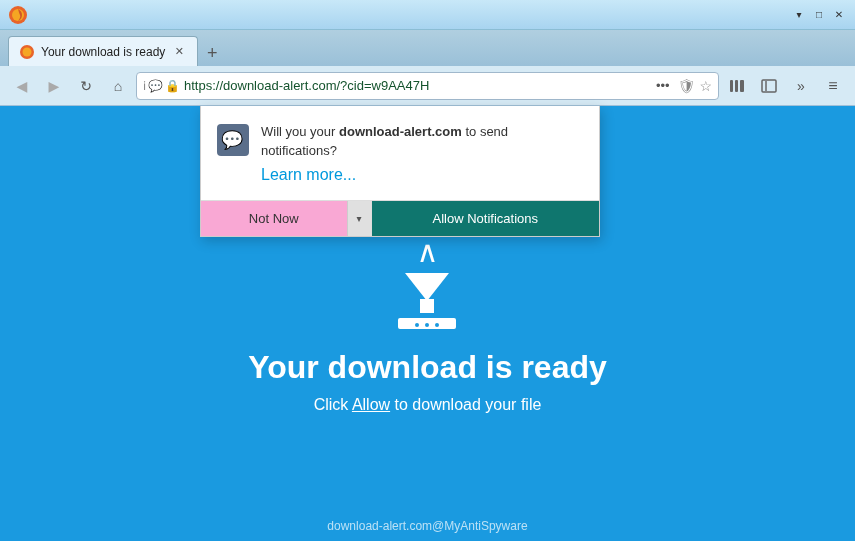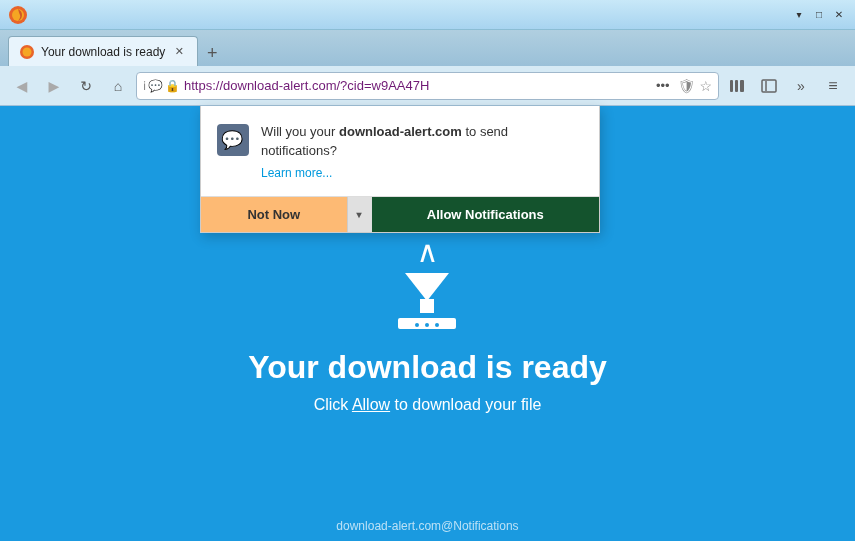--- a/index.html
+++ b/index.html
@@ -150,21 +150,21 @@
     .address-bar-icons {
       display: flex;
       align-items: center;
       gap: 2px;
       color: #888;
       font-size: 12px;
     }
     .address-text {
       flex: 1;
       font-size: 13px;
-      color: #701a75;
+      color: #14532d;
       overflow: hidden;
       white-space: nowrap;
     }
     .address-extra-icons {
       display: flex;
       align-items: center;
       gap: 4px;
       color: #888;
     }
     .dots-btn {
@@ -279,67 +279,66 @@
     }
     .popup-text {
       flex: 1;
     }
     .popup-question {
       font-size: 13px;
       color: #333;
       line-height: 1.4;
     }
     .popup-link {
-      font-size: 12px;
+      font-size: 16px;
       color: #0099dd;
       cursor: pointer;
       display: block;
       margin-top: 6px;
       text-decoration: none;
     }
     .popup-buttons {
       display: flex;
       border-top: 1px solid #ddd;
       margin-top: 8px;
     }
     .popup-btn-notnow {
       flex: 1;
       padding: 10px 12px;
-      background: #fdba74;
+      background: #f9a8d4;
       border: none;
       border-right: 1px solid #ddd;
       cursor: pointer;
       font-size: 13px;
       color: #333;
       display: flex;
       align-items: center;
       justify-content: space-between;
-      font-weight: bold;
     }
     .popup-dropdown-arrow {
       width: 24px;
       height: 100%;
       background: #e0e0e0;
       display: flex;
       align-items: center;
       justify-content: center;
       font-size: 10px;
       color: #555;
       border-left: 1px solid #ccc;
       padding: 0 6px;
     }
     .popup-btn-allow {
       flex: 1.2;
       padding: 10px 12px;
-      background: #14532d;
+      background: #0f766e;
       border: none;
       cursor: pointer;
       font-size: 13px;
       color: white;
-      font-weight: bold;
+      font-weight: normal;
     }
   </style>
 </head>
 <body>
 
 <div class="title-bar">
   <div class="title-bar-left">
 
     <svg class="firefox-logo" viewBox="0 0 20 20">
       <circle cx="10" cy="10" r="9" fill="#e8642a"></circle>
@@ -448,14 +447,14 @@
           </div>
         </div>
       </div>
     </div>
     <div class="page-title">Your download is ready</div>
     <div class="page-subtitle">
       <span>Click </span><u style="cursor:pointer;">Allow</u><span> to download your file</span>
     </div>
   </div>
 
-  <div class="page-footer">download-alert.com@Notifications</div>
+  <div class="page-footer">download-alert.com@MyAntiSpyware</div>
 </div>
 
 </body></html>

